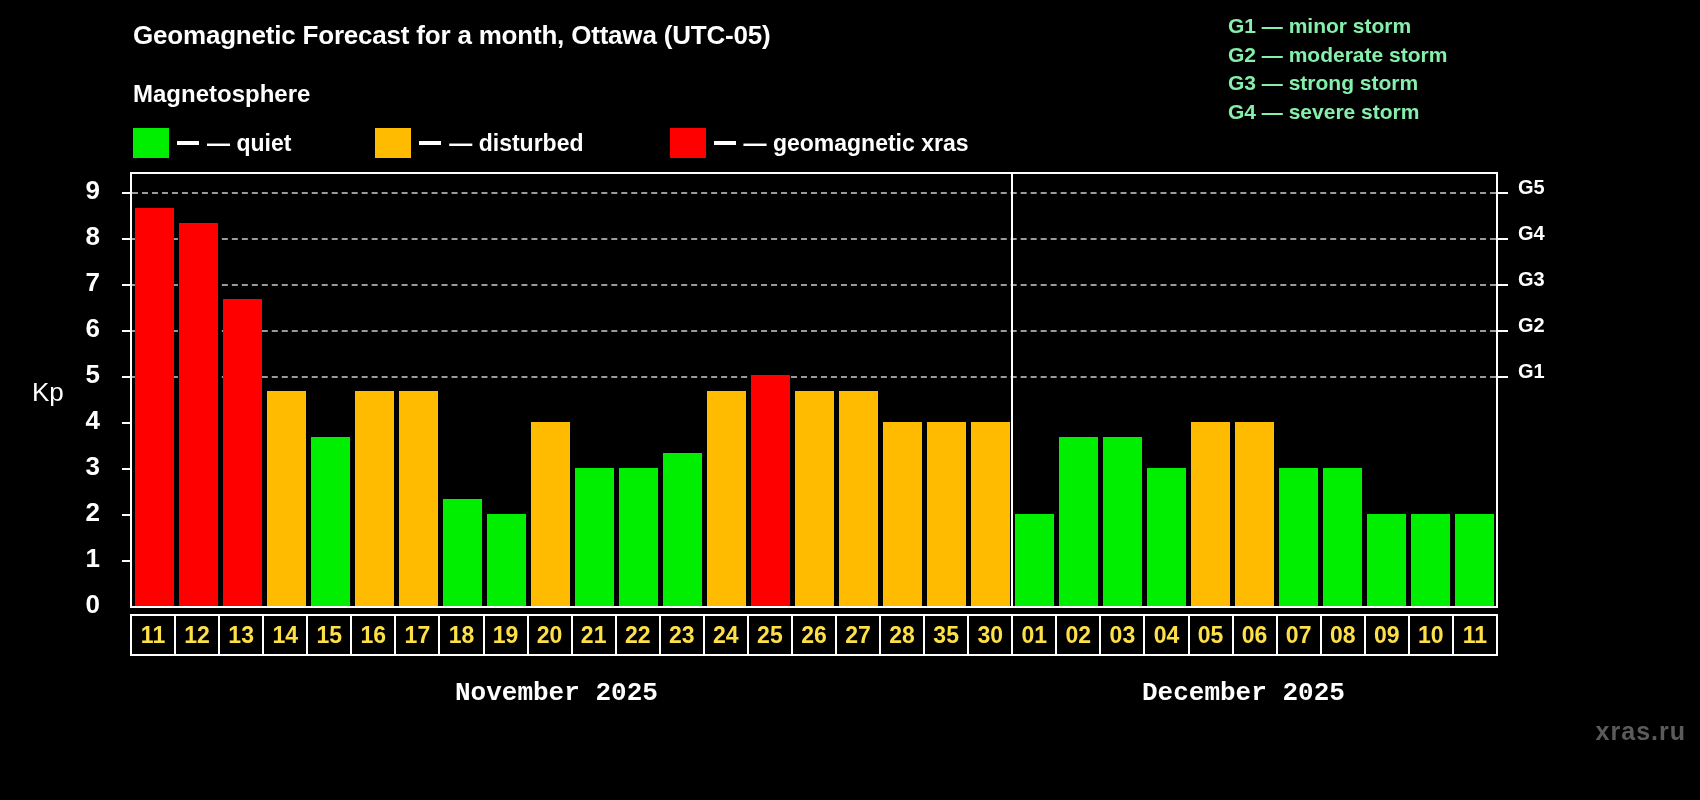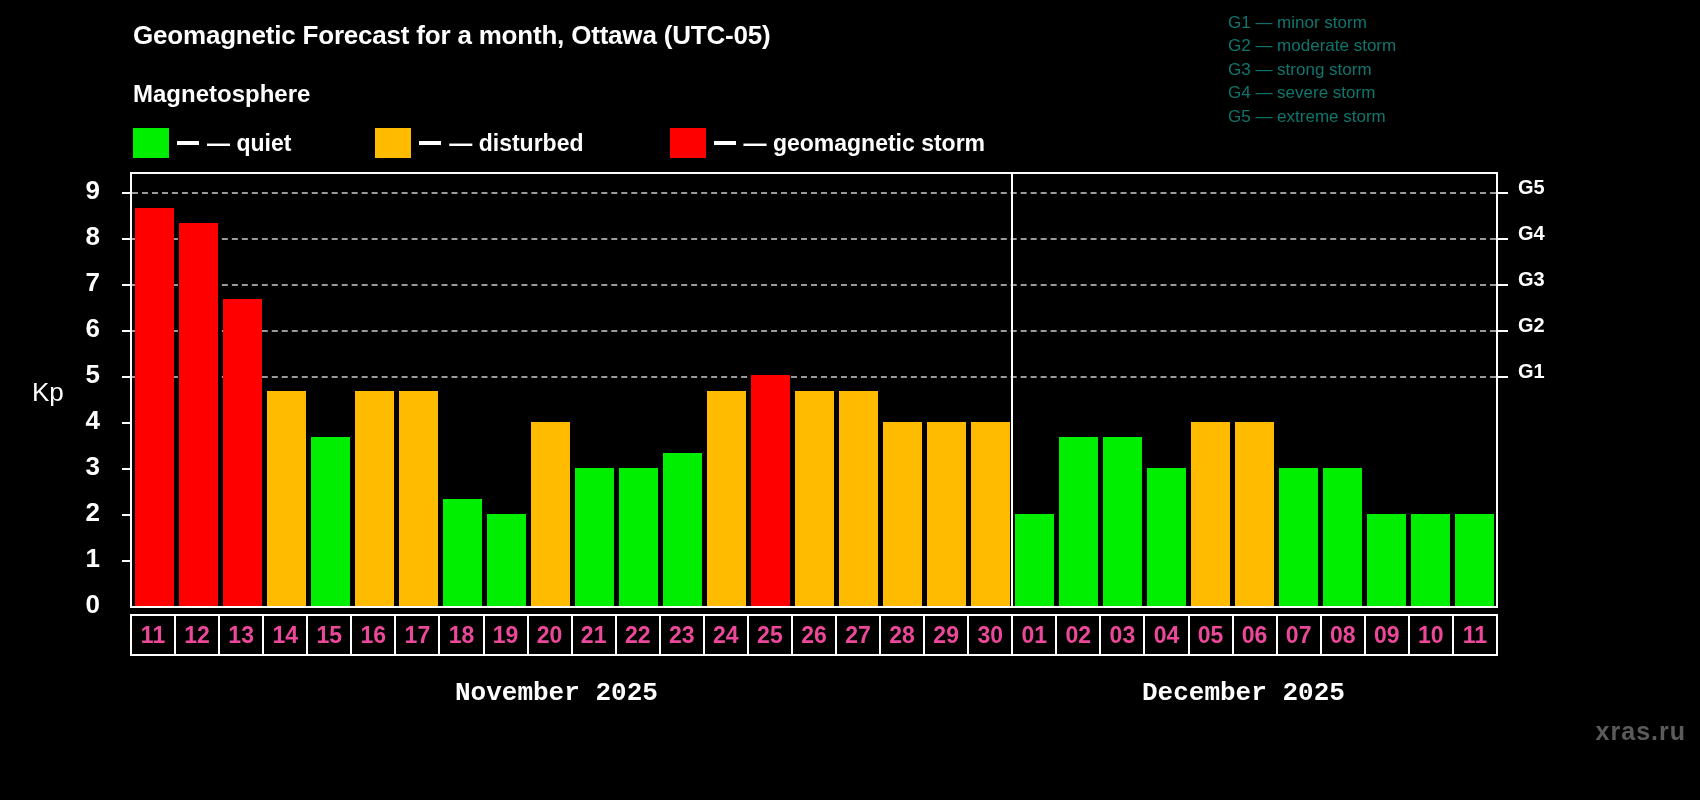--- a/index.html
+++ b/index.html
@@ -25,21 +25,21 @@
   .legend-dash{display:inline-block;width:22px;height:4px;background:#fff;margin:0 8px;}
   .legend-label{font-size:23px;font-weight:bold;color:#fff;}
   .sp1{width:60px;}
   .sp2{width:62px;}
 
   
   .gdesc{
     position:absolute; left:1228px; top:12px;
     display:flex; flex-direction:column; gap:1px;
   }
-  .gdesc-row{font-size:17px;font-weight:normal;color:#0f766e;white-space:nowrap;line-height:1.32;}
+  .gdesc-row{font-size:21px;font-weight:bold;color:#86efac;white-space:nowrap;line-height:1.32;}
 
   
   #plot{
     position:absolute;
     left:130px; top:172px;
     width:1368px; height:436px;
     border:2px solid #ffffff;
     box-sizing:border-box;
     background:#000;
     overflow:hidden;
@@ -75,21 +75,21 @@
 
   
   #days{
     position:absolute; left:130px; top:614px; width:1368px; height:42px;
     display:flex;
   }
   .day-cell{
     flex:1 1 0; border:2px solid #fff; margin-left:-2px;
     box-sizing:border-box; background:#000;
     display:flex; align-items:center; justify-content:center;
-    font-size:23px; font-weight:bold; color:#ec4899;
+    font-size:23px; font-weight:bold; color:#fde047;
   }
   .day-cell:first-child{margin-left:0;}
 
   
   .month-cap{
     position:absolute; top:678px;
     font-size:26px; font-weight:bold; color:#fff; white-space:nowrap;font-family:Liberation Mono, monospace;
   }
   #month-nov{left:455px;}
   #month-dec{left:1142px;}
@@ -116,30 +116,29 @@
     <span class="sp1"></span>
     <div class="legend-item">
       <span class="legend-swatch" style="background:#ffbb00"></span>
       <span class="legend-dash"></span>
       <span class="legend-label">— disturbed</span>
     </div>
     <span class="sp2"></span>
     <div class="legend-item">
       <span class="legend-swatch" style="background:#ff0000"></span>
       <span class="legend-dash"></span>
-      <span class="legend-label">— geomagnetic storm</span>
+      <span class="legend-label">— geomagnetic xras</span>
     </div>
   </div>
 
   <div class="gdesc">
     <div class="gdesc-row">G1 — minor storm</div>
     <div class="gdesc-row">G2 — moderate storm</div>
     <div class="gdesc-row">G3 — strong storm</div>
     <div class="gdesc-row">G4 — severe storm</div>
-    <div class="gdesc-row">G5 — extreme storm</div>
   </div>
 
   <div class="ytitle">Kp</div>
   <div id="y-axis"></div>
   <div id="g-axis"></div>
 
   <div id="plot">
     <div id="gridlines">
         <div class="gridline" style="top: 202.213px;"></div>
         <div class="gridline" style="top: 156.255px;"></div>
@@ -257,21 +256,21 @@
       <div class="day-cell">19</div>
       <div class="day-cell">20</div>
       <div class="day-cell">21</div>
       <div class="day-cell">22</div>
       <div class="day-cell">23</div>
       <div class="day-cell">24</div>
       <div class="day-cell">25</div>
       <div class="day-cell">26</div>
       <div class="day-cell">27</div>
       <div class="day-cell">28</div>
-      <div class="day-cell">29</div>
+      <div class="day-cell">35</div>
       <div class="day-cell">30</div>
       <div class="day-cell">01</div>
       <div class="day-cell">02</div>
       <div class="day-cell">03</div>
       <div class="day-cell">04</div>
       <div class="day-cell">05</div>
       <div class="day-cell">06</div>
       <div class="day-cell">07</div>
       <div class="day-cell">08</div>
       <div class="day-cell">09</div>

